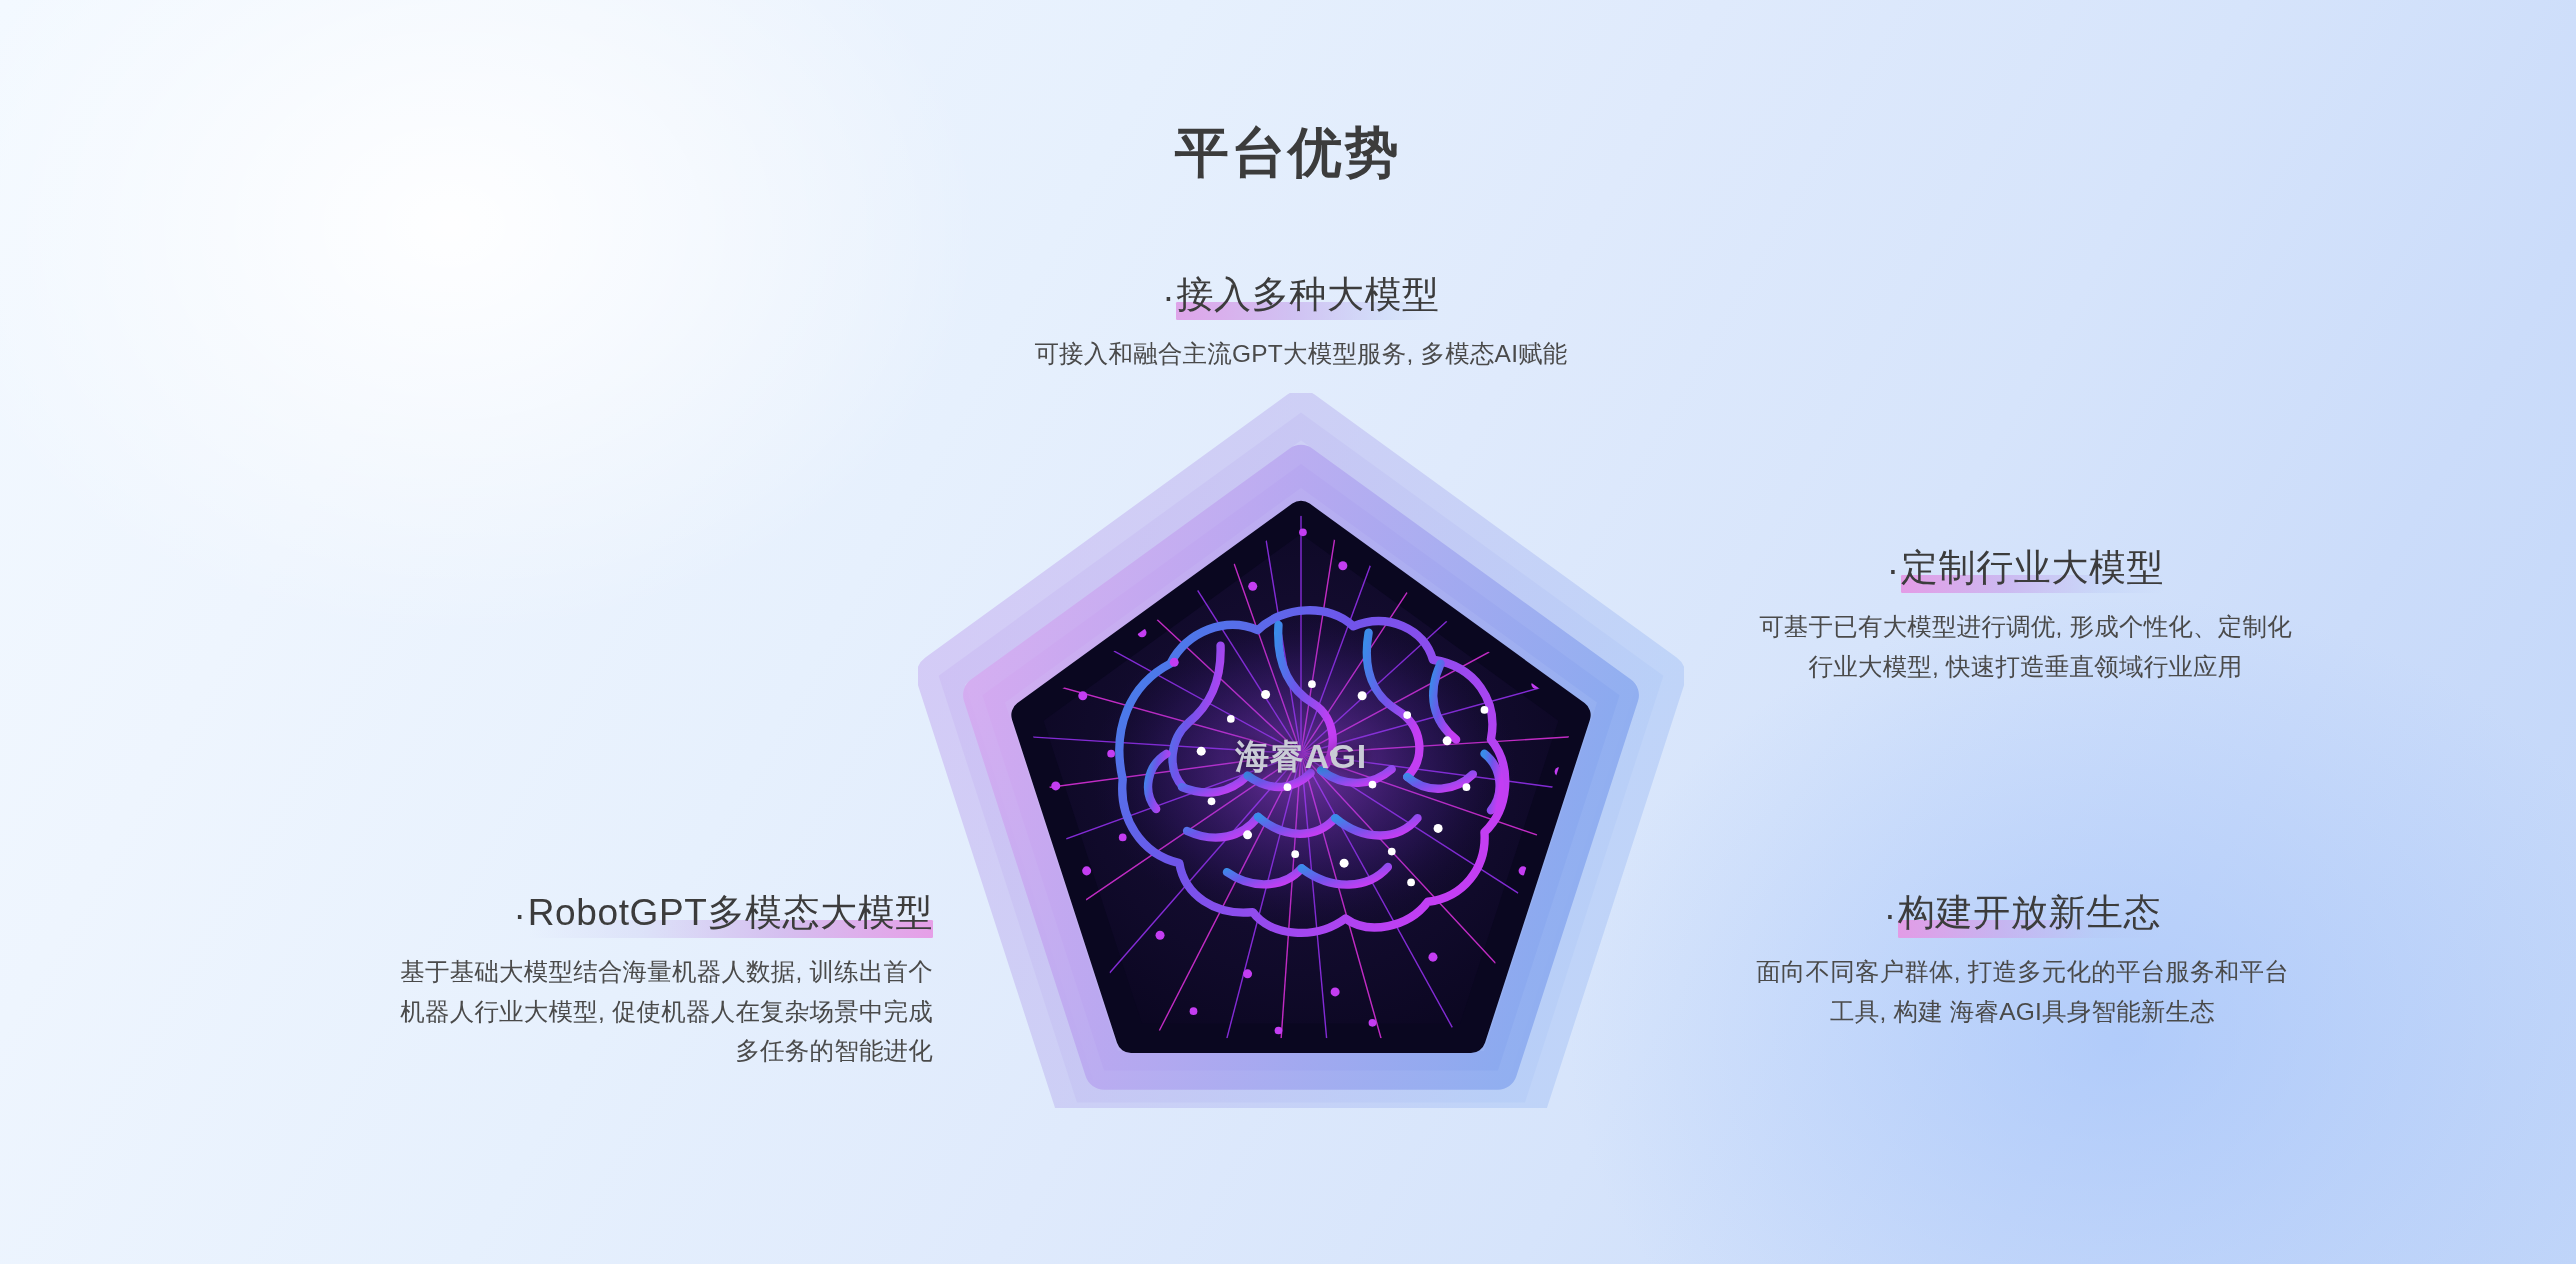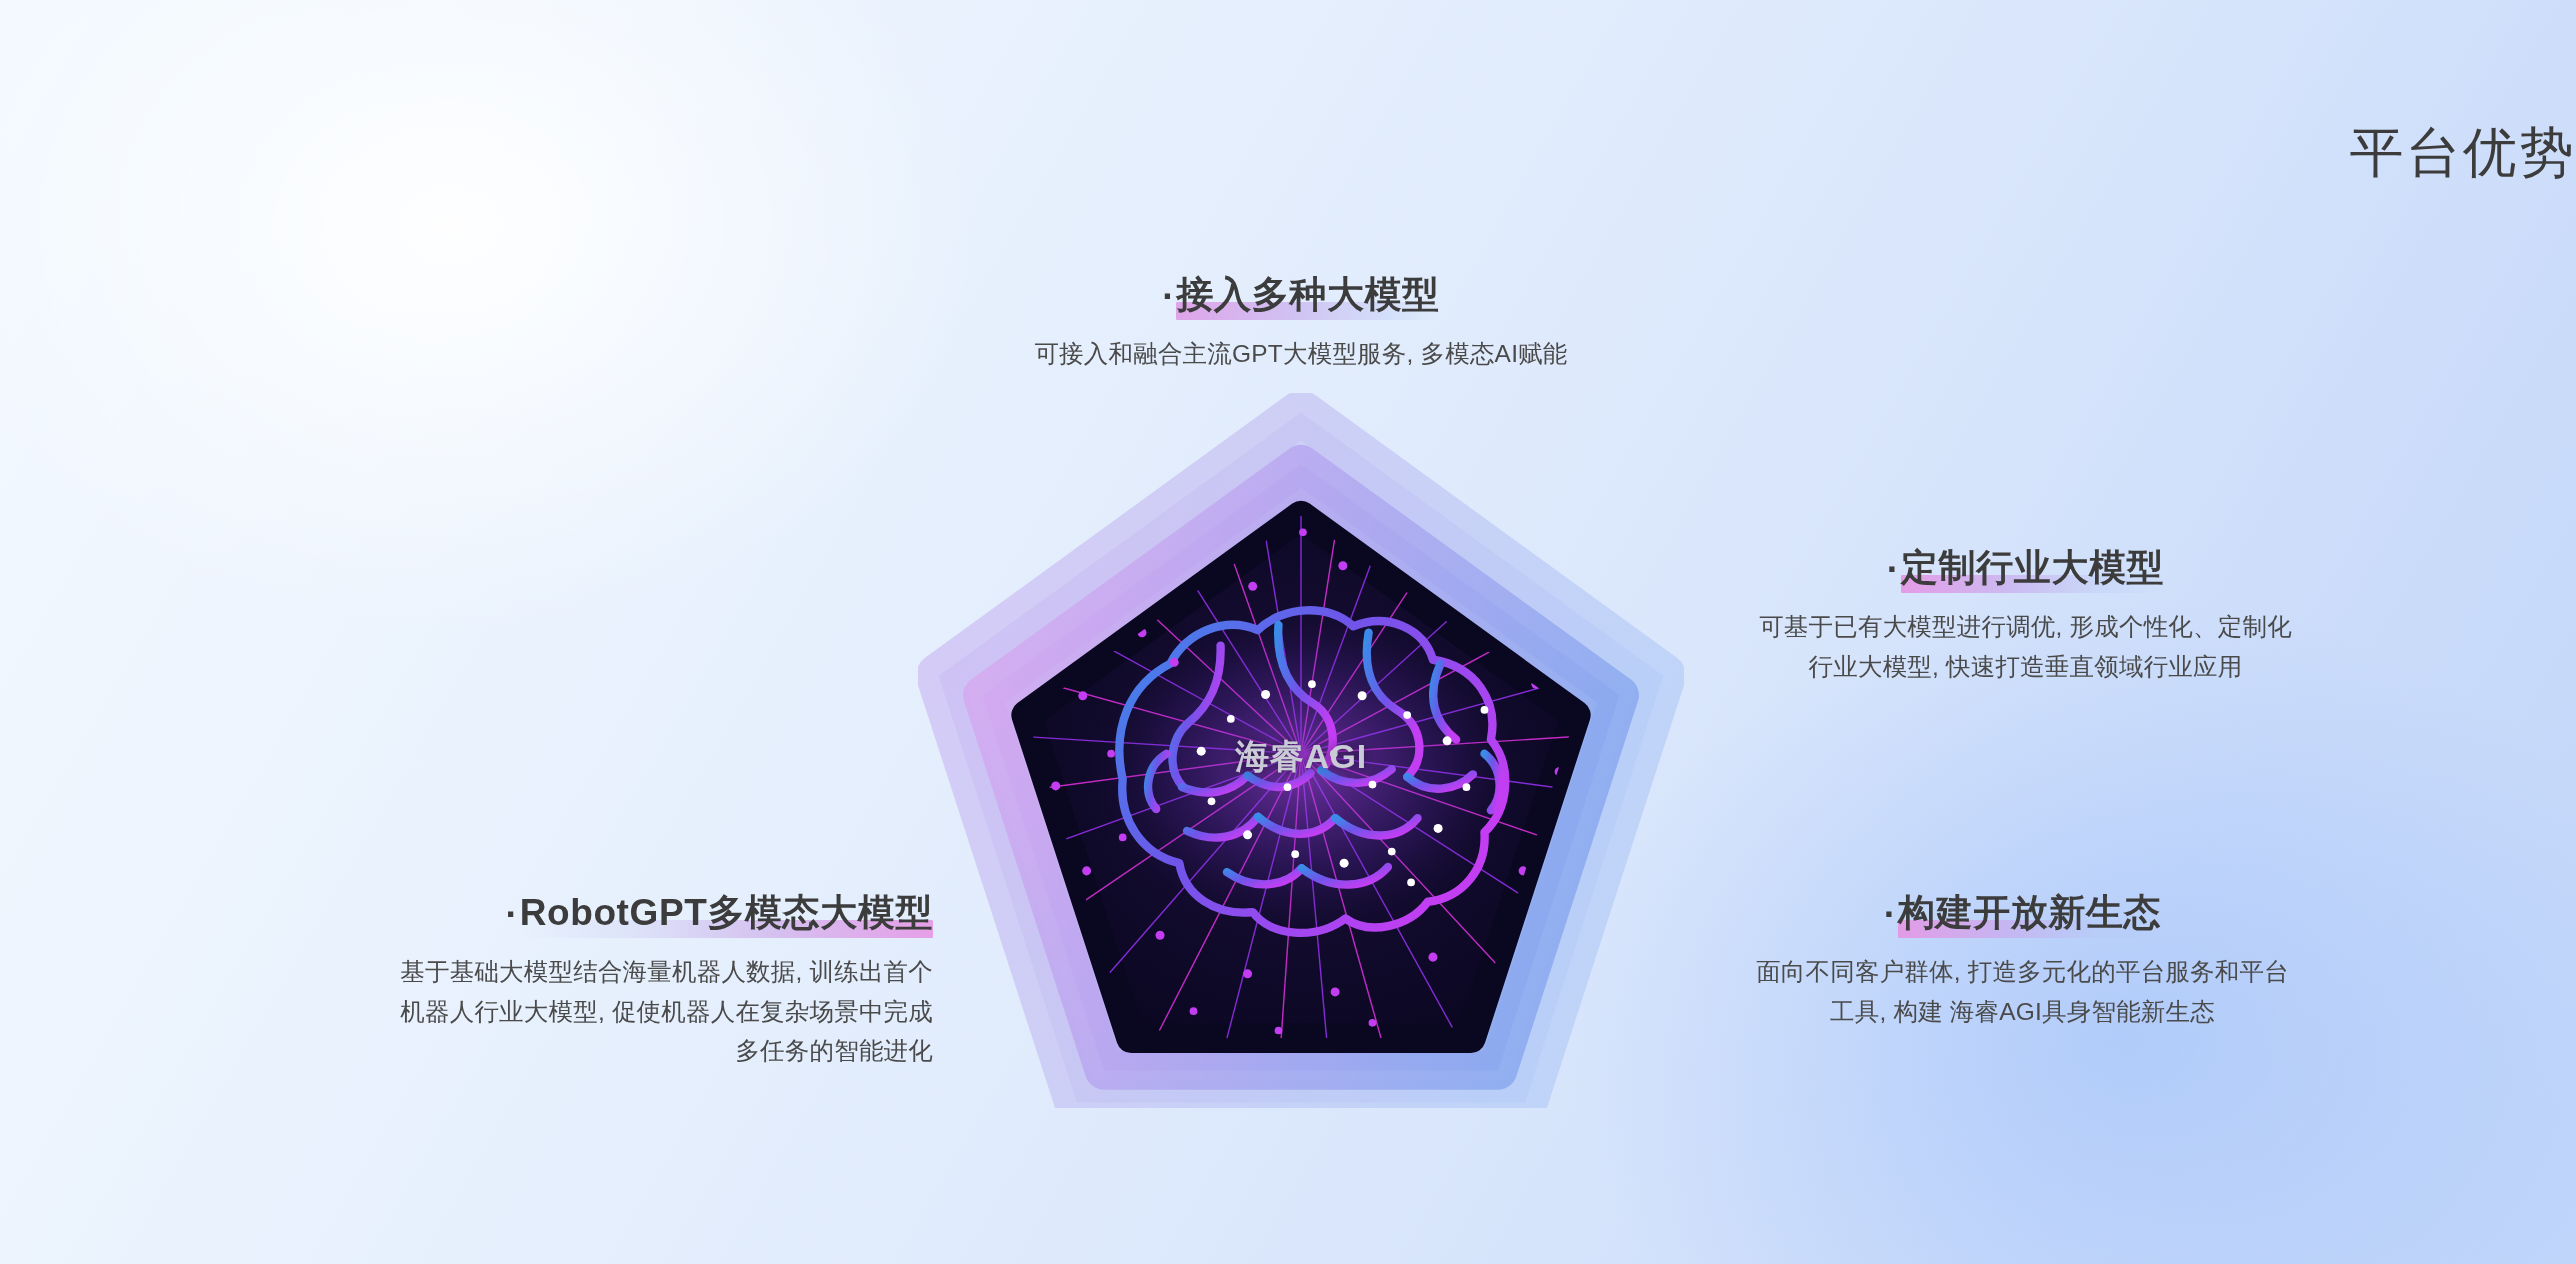--- a/index.html
+++ b/index.html
@@ -39,23 +39,23 @@
     width: 1546px; height: 1224px;
     background: radial-gradient(closest-side, rgba(156,190,250,0.55), rgba(156,190,250,0) 72%);
     pointer-events: none;
   }
 
   
   .page-title {
     position: absolute;
     top: 117px;
     left: 0; right: 0;
-    text-align: right;
+    text-align: center;
     font-size: 54px;
-    font-weight: normal;
+    font-weight: bold;
     color: #3c3c3c;
     letter-spacing: 2.6px;
     z-index: 6;
   }
 
   
   .center-graphic {
     position: absolute;
     left: 918px;
     top: 393px;
@@ -80,21 +80,21 @@
     pointer-events: none;
   }
 
   
   .feature { position: absolute; z-index: 7; }
 
   .feat-head {
     position: relative;
     display: inline-block;
     font-size: 37px;
-    font-weight: bold;
+    font-weight: normal;
     color: #3c3c3c;
     letter-spacing: 0.6px;
     white-space: nowrap;
     line-height: 1.15;
     padding-bottom: 2.6px;
   }
   .feat-head .bullet {
     display: inline-block;
     font-size: 37px;
     vertical-align: middle;

